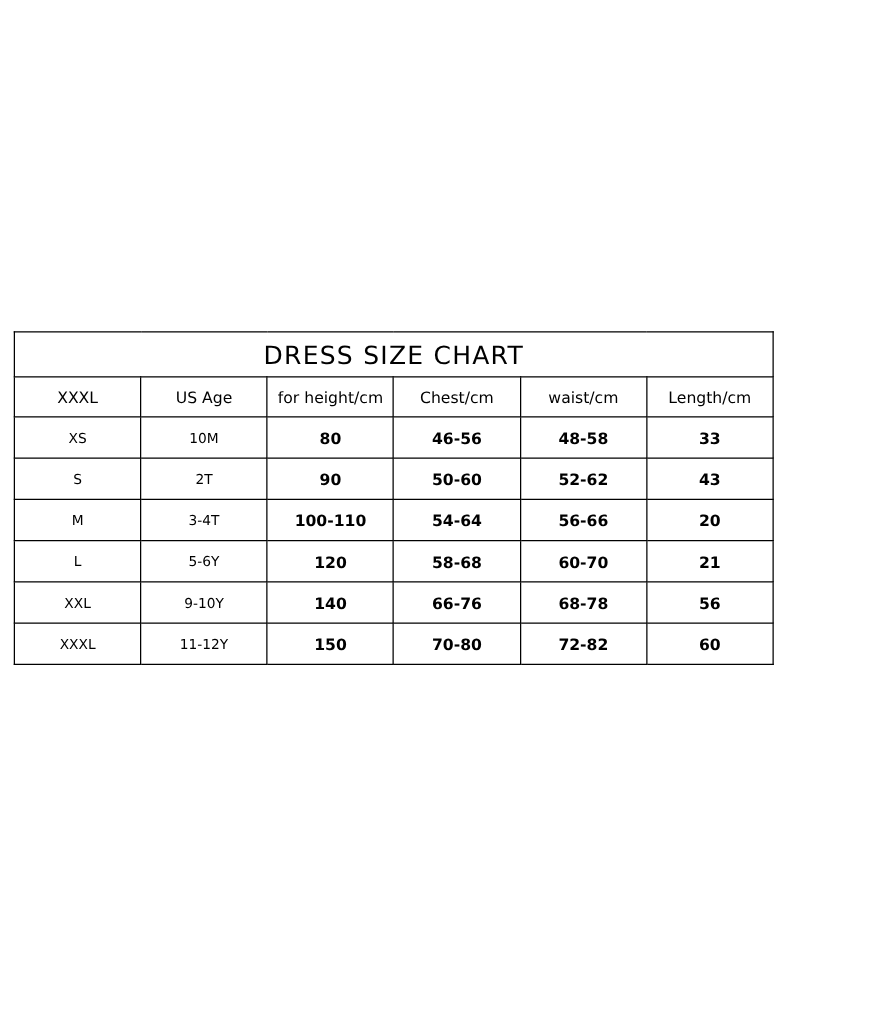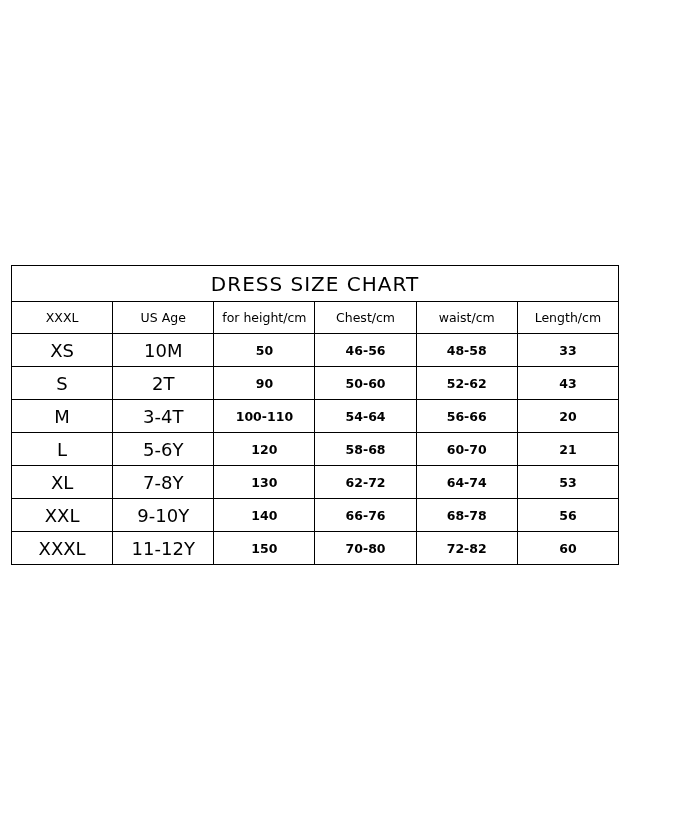--- a/index.html
+++ b/index.html
@@ -39,21 +39,21 @@
     font-size: 20px;
     letter-spacing: 1px;
     font-family: "DejaVu Sans", sans-serif;
   }
   .head-row td {
     height: 31px;
     font-size: 12.5px;
   }
   .body-row td {
     height: 32px;
-    font-size: 18px;
+    font-size: 11px;
   }
   .body-row td.bold-cell {
     font-weight: bold;
     font-size: 12.5px;
   }
   .col-size { width: 70px; }
   .col-age { width: 96px; }
   .col-height { width: 125px; }
   .col-chest { width: 111px; }
   .col-waist { width: 123px; }
@@ -73,21 +73,21 @@
         <td class="col-age">US  Age</td>
         <td class="col-height">for height/cm</td>
         <td class="col-chest">Chest/cm</td>
         <td class="col-waist">waist/cm</td>
         <td class="col-length">Length/cm</td>
       </tr>
 
       <tr class="body-row">
         <td>XS</td>
         <td>10M</td>
-        <td class="bold-cell">50</td>
+        <td class="bold-cell">80</td>
         <td class="bold-cell">46-56</td>
         <td class="bold-cell">48-58</td>
         <td class="bold-cell">33</td>
       </tr>
 
       <tr class="body-row">
         <td>S</td>
         <td>2T</td>
         <td class="bold-cell">90</td>
         <td class="bold-cell">50-60</td>
@@ -106,28 +106,20 @@
 
       <tr class="body-row">
         <td>L</td>
         <td>5-6Y</td>
         <td class="bold-cell">120</td>
         <td class="bold-cell">58-68</td>
         <td class="bold-cell">60-70</td>
         <td class="bold-cell">21</td>
       </tr>
 
-      <tr class="body-row">
-        <td>XL</td>
-        <td>7-8Y</td>
-        <td class="bold-cell">130</td>
-        <td class="bold-cell">62-72</td>
-        <td class="bold-cell">64-74</td>
-        <td class="bold-cell">53</td>
-      </tr>
 
       <tr class="body-row">
         <td>XXL</td>
         <td>9-10Y</td>
         <td class="bold-cell">140</td>
         <td class="bold-cell">66-76</td>
         <td class="bold-cell">68-78</td>
         <td class="bold-cell">56</td>
       </tr>
 

